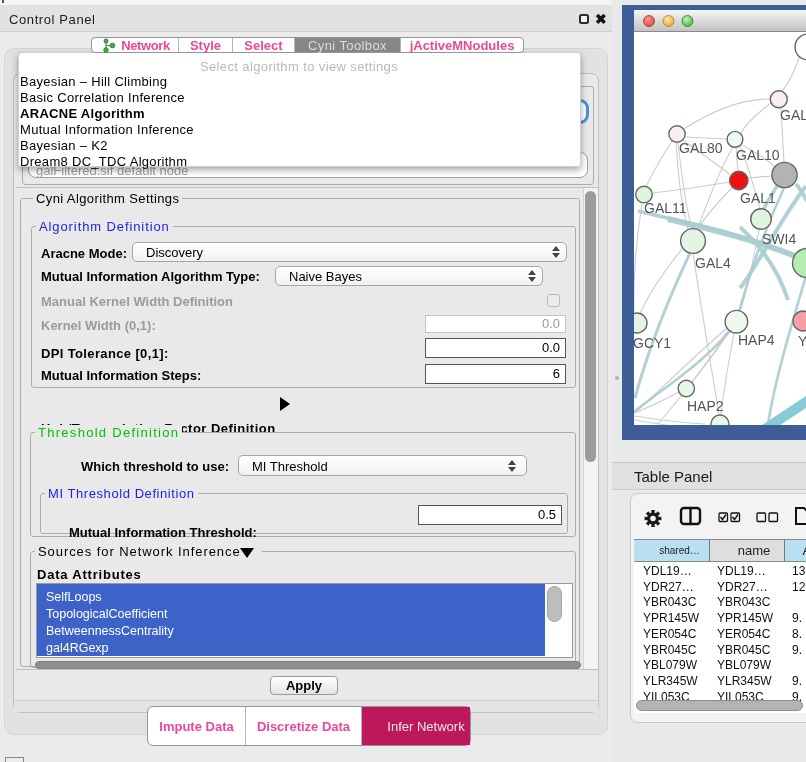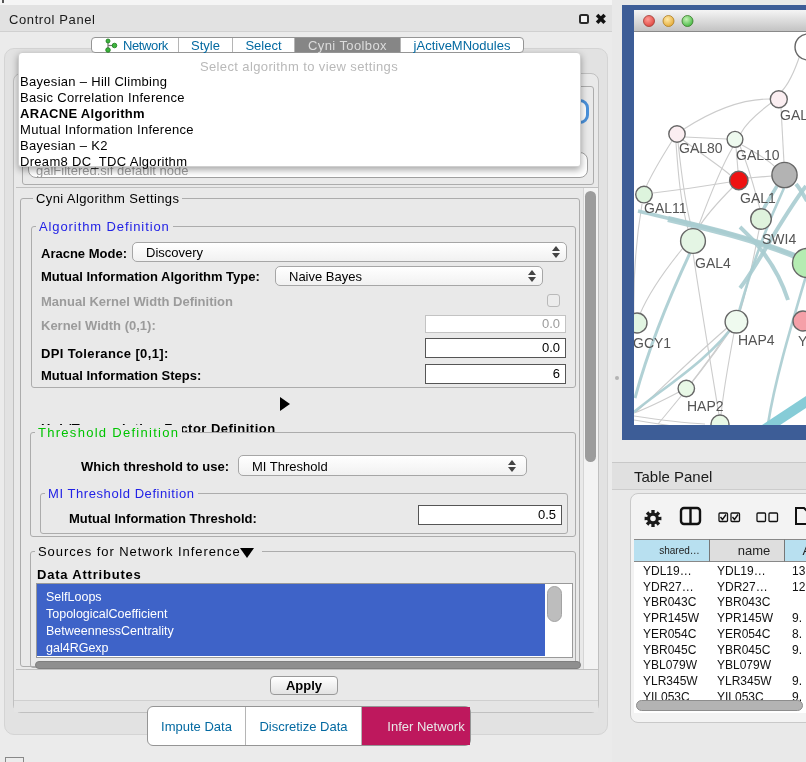--- a/index.html
+++ b/index.html
@@ -11,21 +11,21 @@
 .grp { position:absolute; border:1px solid #acacac; border-radius:3px; }
 .gl { position:absolute; top:-8px; left:4px; background:#e9e9e9; padding:0 3px; font-size:13px; font-weight:normal; white-space:nowrap; }
 .combo { position:absolute; background:linear-gradient(#ffffff,#f1f1f1); border:1px solid #a6a6a6; border-radius:5px; font-size:13px; color:#000; }
 .combo span.t { position:absolute; left:13px; top:50%; transform:translateY(-50%); }
 .step { position:absolute; right:6px; top:50%; transform:translateY(-50%); width:8px; height:12px; }
 .step i { position:absolute; left:0; width:0; height:0; border-left:4px solid transparent; border-right:4px solid transparent; }
 .step i.u { top:0; border-bottom:5px solid #444; }
 .step i.d { bottom:0; border-top:5px solid #444; }
 .fld { position:absolute; background:#fff; font-size:13px; text-align:right; padding-right:5px; }
 .tabstrip { position:absolute; background:#fff; border:1px solid #959595; border-radius:6px; display:flex; font-size:13px; }
-.tabstrip .tab { display:flex; align-items:center; justify-content:center; border-right:1px solid #b5b5b5; color:#0369a1; font-weight:normal; }
+.tabstrip .tab { display:flex; align-items:center; justify-content:center; border-right:1px solid #b5b5b5; color:#ec4899; font-weight:bold; }
 .tabstrip .tab:last-child { border-right:none; }
 .tabstrip .tab.sel { background:#868686; color:#dcdcdc; font-weight:normal; }
 </style>
 </head>
 <body>
 
 <div class="abs" style="left:0;top:0;width:612px;height:762px;background:#ebebeb;"></div>
 
 <div class="abs" style="left:0;top:0;width:612px;height:5px;background:#f5f5f5;"></div>
 <div class="abs" style="left:2px;top:0;width:2px;height:3px;background:#555;"></div>
@@ -96,21 +96,21 @@
     <span class="t">MI Threshold</span>
     <span class="step" style="right:10px;">
       <i class="u"></i>
       <i class="d"></i>
     </span>
   </div>
 
 <div class="grp" style="left:40px;top:493px;width:528px;height:41px;">
   <span class="gl" style="color:#2222e6;letter-spacing:0.57px;">MI Threshold Definition</span>
 </div>
-<div class="lbl" style="left:48px;top:511px;padding-left:21px;">Mutual Information Threshold:</div>
+<div class="lbl" style="left:48px;top:525px;padding-left:21px;">Mutual Information Threshold:</div>
 <div class="fld" style="left:418px;top:505px;width:144px;height:20px;border:1px solid #555;line-height:18px;">0.5</div>
 
 <div class="grp" style="left:30px;top:551px;width:546px;height:117px;">
   <span class="gl" style="letter-spacing:0.93px;">Sources for Network Inference &nbsp;&nbsp;&nbsp;</span>
 </div>
 <div class="abs" style="left:240px;top:548px;width:0;height:0;border-left:7px solid transparent;border-right:7px solid transparent;border-top:10px solid #000;"></div>
 <div class="lbl" style="left:37px;top:567px;letter-spacing:0.79px;">Data Attributes</div>
 
 <div class="abs" style="left:36px;top:583px;width:537px;height:75px;background:#fff;border:1px solid #999;"></div>
 <div class="abs" style="left:37px;top:584px;width:508px;height:72px;background:#3e63c8;"></div>

